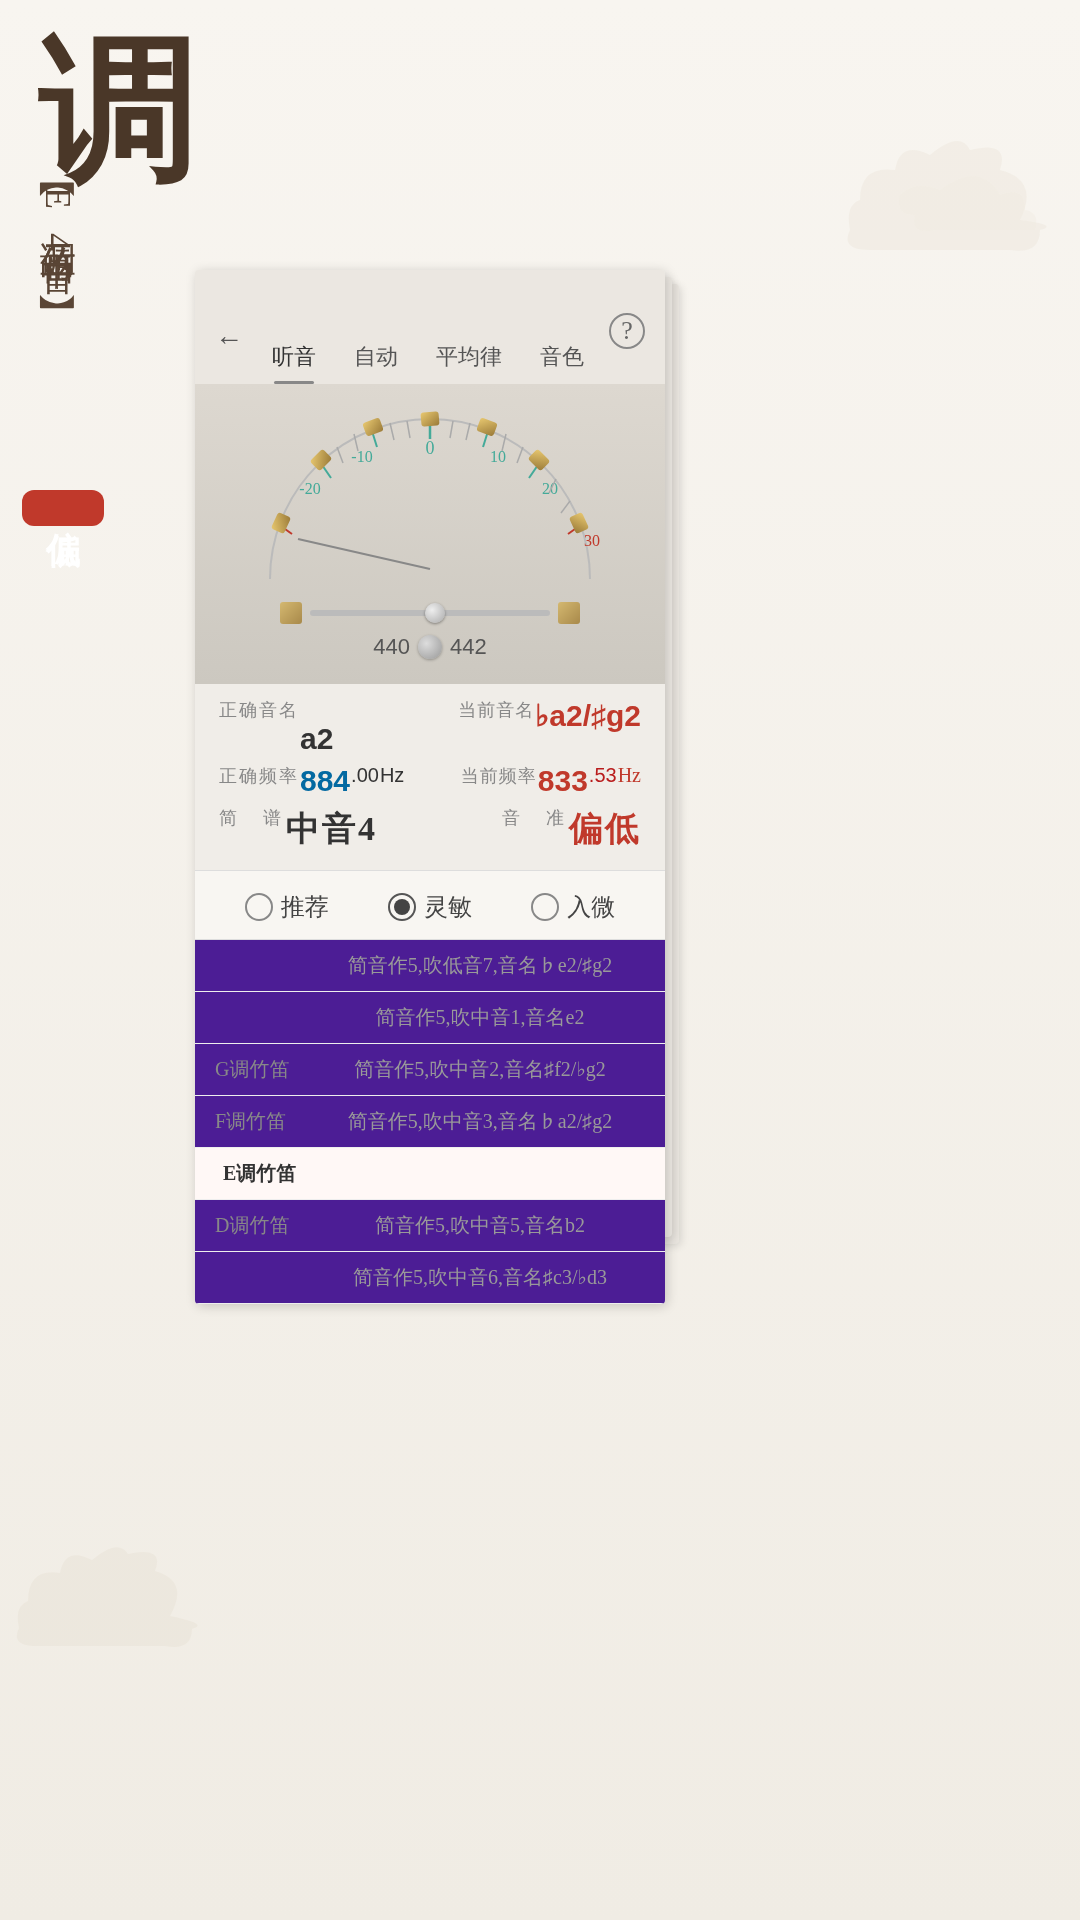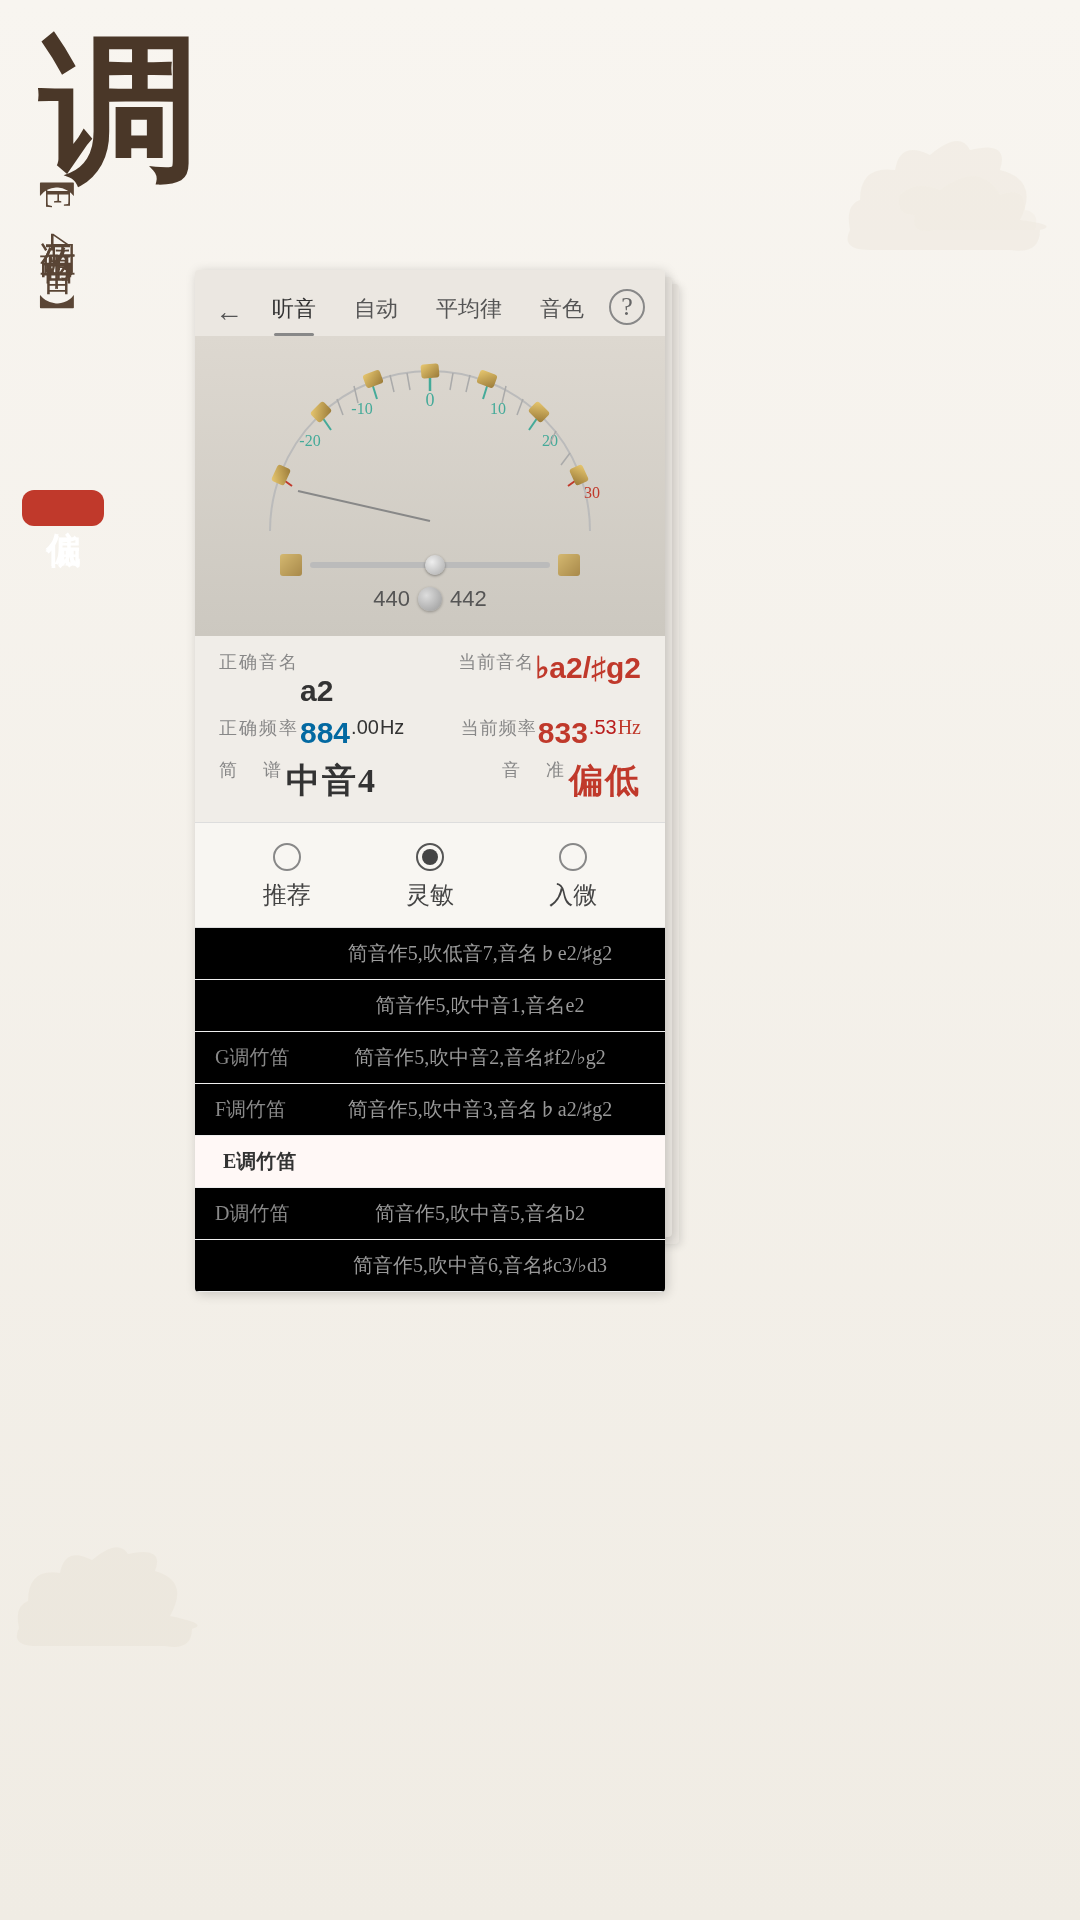--- a/index.html
+++ b/index.html
@@ -119,20 +119,21 @@
     }
     .nav-tab {
       font-size: 22px;
       color: #555;
       padding: 6px 10px 12px;
       cursor: pointer;
       position: relative;
     }
     .nav-tab.active {
       color: #333;
+      margin-top: 48px;
     }
     .nav-tab.active::after {
       content: '';
       position: absolute;
       bottom: 0;
       left: 50%;
       transform: translateX(-50%);
       width: 40px;
       height: 3px;
       background: #888;
@@ -326,21 +327,20 @@
       align-items: center;
       padding: 20px 20px 16px;
       background: #f8f6f2;
       border-top: 1px solid #ddd;
     }
     .radio-item {
       display: flex;
       align-items: center;
       gap: 8px;
       cursor: pointer;
-      flex-direction: column;
     }
     .radio-circle {
       width: 28px;
       height: 28px;
       border: 2px solid #888;
       border-radius: 50%;
       display: flex;
       align-items: center;
       justify-content: center;
     }
@@ -353,21 +353,21 @@
       background: #444;
       border-radius: 50%;
     }
     .radio-label {
       font-size: 24px;
       color: #444;
     }
 
     
     .note-list {
-      background: #000000;
+      background: #4c1d95;
       border-top: 1px solid #ddd;
     }
     .note-row {
       display: flex;
       align-items: center;
       padding: 12px 20px;
       border-bottom: 1px solid #eee;
     }
     .note-row.highlighted {
       background: #f8f6f2;

